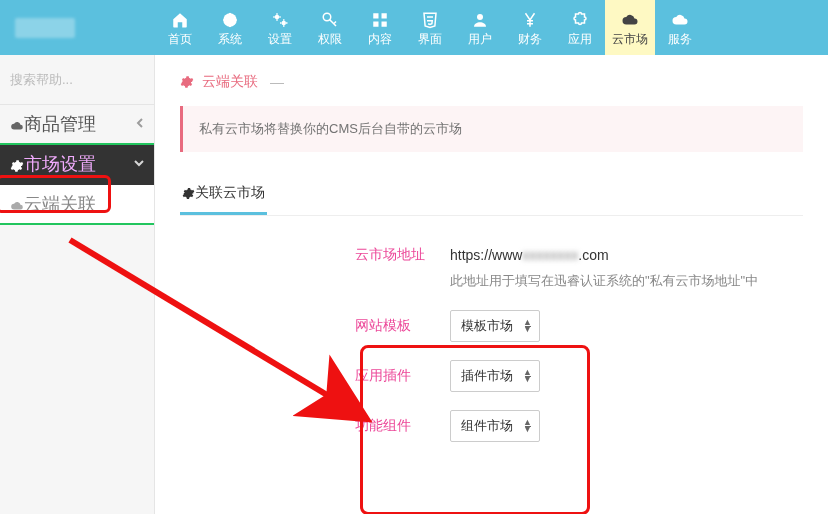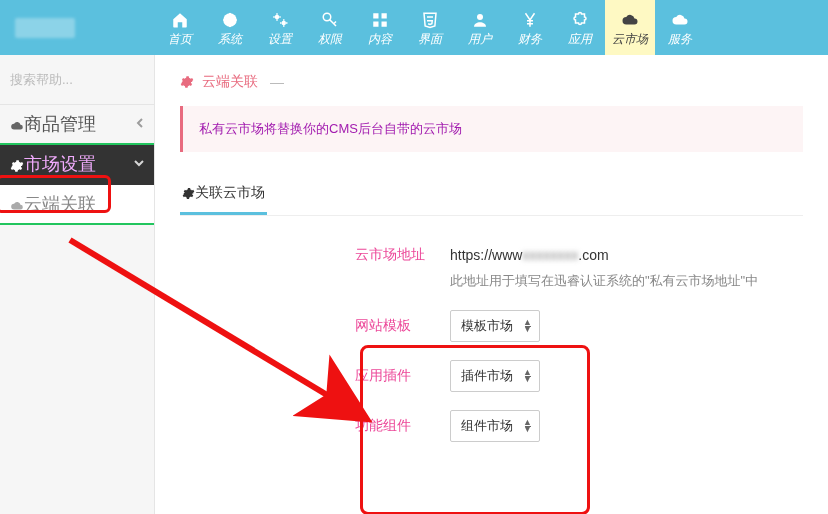--- a/index.html
+++ b/index.html
@@ -3,42 +3,42 @@
 <meta charset="utf-8">
 <style>
   * { box-sizing: border-box; margin: 0; padding: 0; }
   html, body { width: 828px; height: 514px; font-family: "Helvetica Neue", Arial, "PingFang SC", "Microsoft YaHei", sans-serif; background: #fff; overflow: hidden; }
 
   
   .topnav { display: flex; align-items: stretch; height: 55px; background: #5bc0de; color: #fff; }
   .logo { width: 155px; display: flex; align-items: center; padding-left: 15px; }
   .logo-box { width: 60px; height: 20px; background: #fff; opacity: .3; border-radius: 2px; filter: blur(1.5px); }
   .nav-items { display: flex; }
-  .nav-item { width: 50px; display: flex; flex-direction: column; align-items: center; justify-content: center; font-size: 12px; gap: 4px; cursor: pointer; font-style: italic; }
+  .nav-item { width: 50px; display: flex; flex-direction: column; align-items: center; justify-content: center; font-size: 12px; gap: 4px; cursor: pointer; }
   .nav-item.active { background: #fef9c3; color: #444; }
   .nav-item svg { width: 18px; height: 18px; }
   .nav-item span.lbl { line-height: 1; }
 
   
   .sidebar { position: absolute; top: 55px; left: 0; width: 155px; bottom: 0; background: #f6f6f6; border-right: 1px solid #e5e5e5; }
   .search { display: flex; align-items: center; height: 50px; padding: 0 10px; gap: 6px; color: #bbb; border-bottom: 1px solid #e5e5e5; }
   .search input { flex: 1; border: none; background: transparent; font-size: 13px; color: #555; outline: none; }
   .search input::placeholder { color: #bbb; }
   .side-item { display: flex; align-items: center; height: 40px; padding: 0 10px; font-size: 18px; color: #555; border-bottom: 2px solid #22c55e; cursor: pointer; gap: 0; }
   .side-item .label { flex: 1; }
   .side-item.dark { background: #333; color: #f0abfc; border-bottom-color: #333; }
   .side-item.sub { background: #fff; color: #888; }
   .chev { font-size: 12px; color: inherit; opacity: .8; }
 
   
   .main { position: absolute; top: 55px; left: 155px; right: 0; bottom: 0; padding: 0; overflow: hidden; }
   .crumb { display: flex; align-items: center; padding: 18px 25px 10px; gap: 8px; color: #e86b7f; font-size: 14px; }
   .crumb .dash { color: #bbb; margin-left: 4px; }
 
-  .alert { margin: 5px 25px 20px; border-left: 3px solid #e86b7f; background: #fdf4f5; color: #a21caf; padding: 14px 16px; font-size: 13px; }
+  .alert { margin: 5px 25px 20px; border-left: 3px solid #e86b7f; background: #fdf4f5; color: #737373; padding: 14px 16px; font-size: 13px; }
 
   .tabs-wrap { margin: 0 25px; border-bottom: 1px solid #eee; }
   .tab { display: inline-flex; align-items: center; padding: 12px 2px 10px; font-size: 14px; color: #333; border-bottom: 3px solid #5bc0de; }
 
   .form-zone { padding: 30px 25px 0 200px; font-size: 14px; color: #333; }
   .row { display: flex; align-items: center; margin-bottom: 18px; gap: 20px; }
   .row .k { width: 75px; text-align: left; color: #ec4899; }
   .row .v { color: #333; }
   .url-blur { filter: blur(2.5px); color: #888; }
   .hint { color: #888; font-size: 13px; margin-left: 95px; margin-top: -10px; margin-bottom: 20px; }

